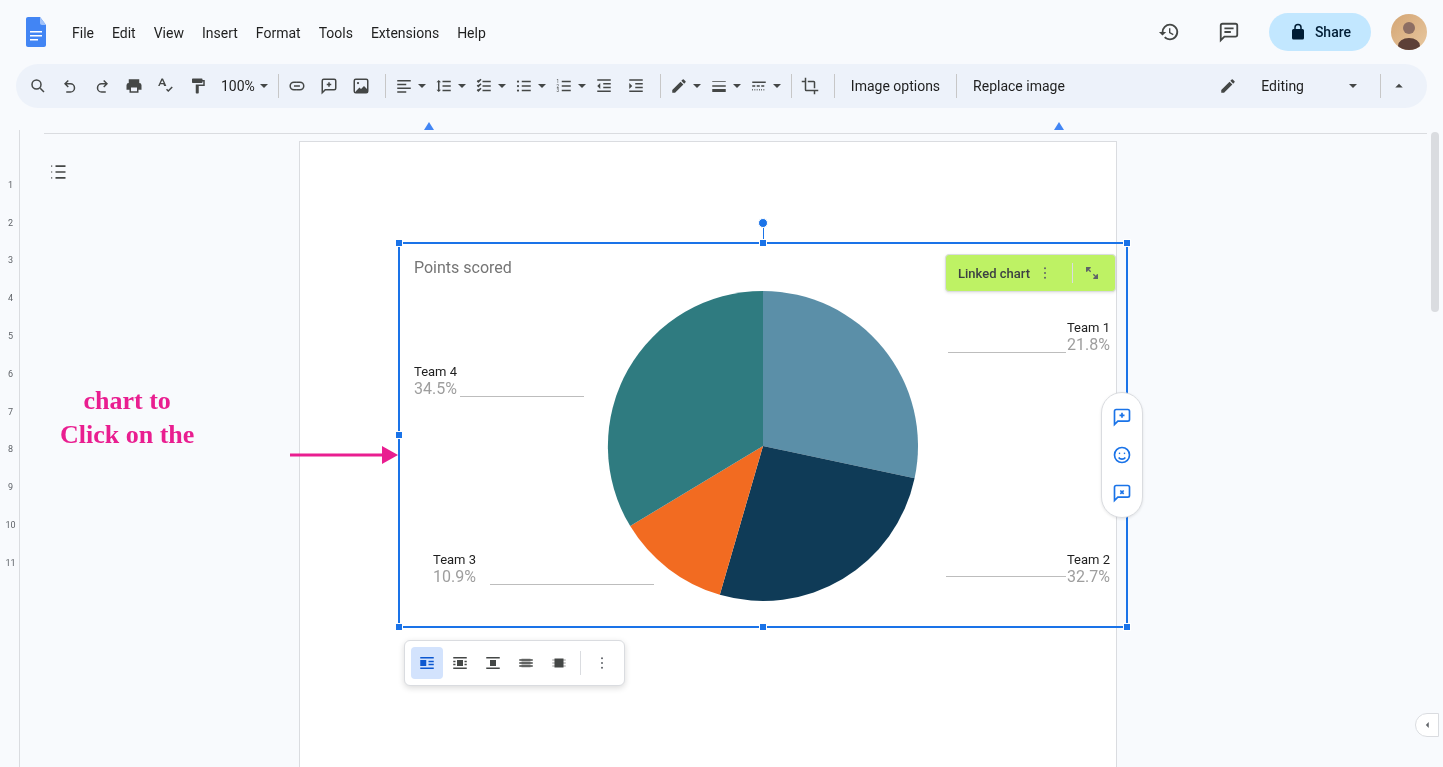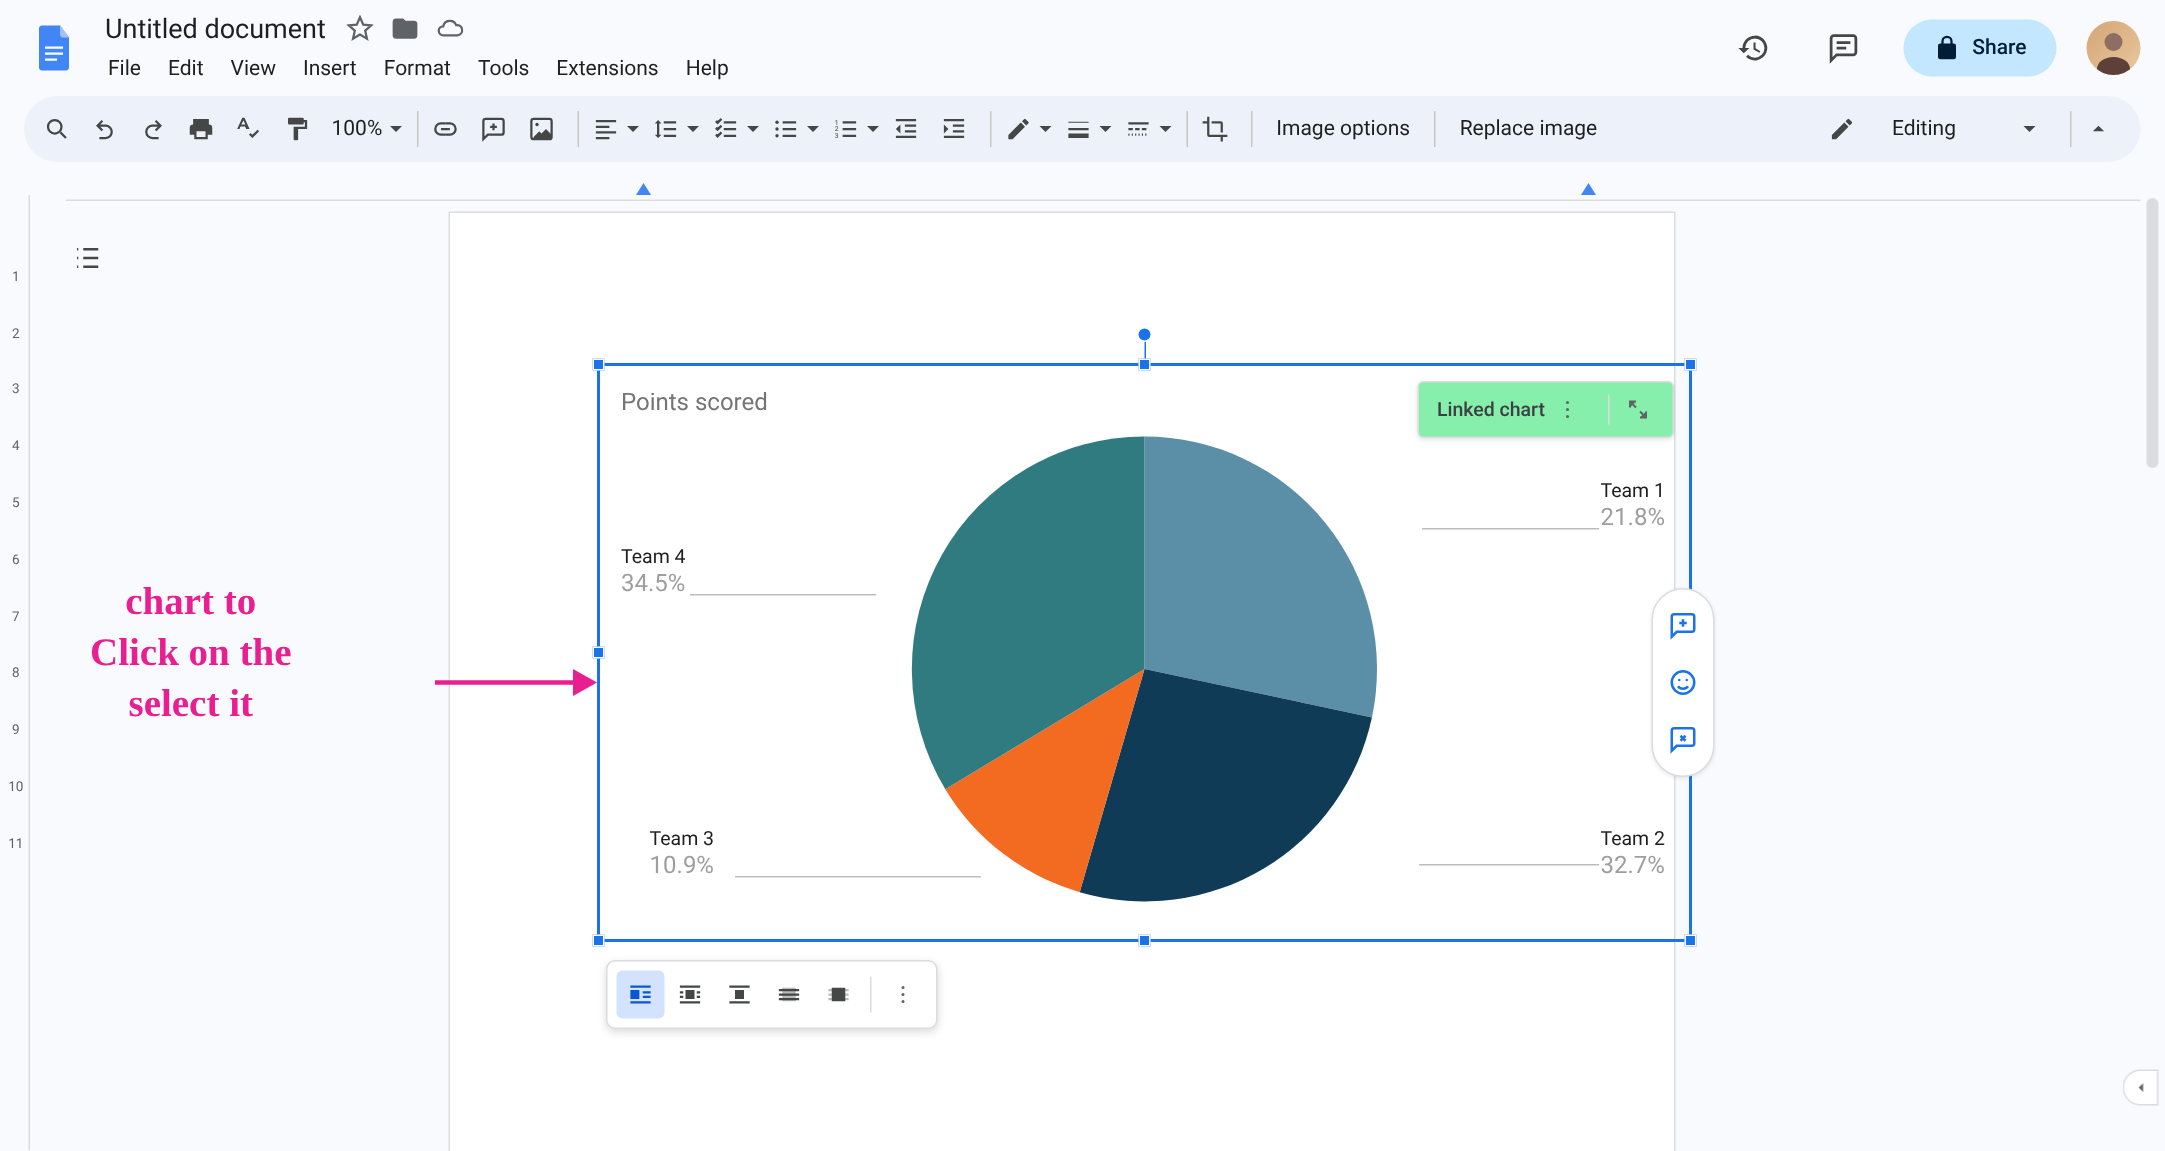--- a/index.html
+++ b/index.html
@@ -62,21 +62,21 @@
 
 .chart-content { width: 100%; height: 100%; position: relative; padding: 14px; }
 .chart-title { font-size: 16px; color: #757575; }
 .pie-svg { position: absolute; left: 50%; top: 53%; transform: translate(-50%,-50%); }
 
 .chart-label { position: absolute; font-size: 12px; }
 .chart-label .name { color: #1f1f1f; font-size: 13px;}
 .chart-label .pct { color: #9e9e9e; font-size: 16px;}
 .leader { position: absolute; height: 1px; background: #bdbdbd; }
 
-.linked-chip { position: absolute; right: 10px; top: 10px; background: #86efac; border: 1px solid #dadce0; border-radius: 4px; display: flex; align-items: center; padding: 6px 4px 6px 12px; gap: 4px; box-shadow: 0 1px 3px rgba(0,0,0,0.1); font-size: 13px; font-weight: 500; color: #3c4043;}
+.linked-chip { position: absolute; right: 10px; top: 10px; background: #bef264; border: 1px solid #dadce0; border-radius: 4px; display: flex; align-items: center; padding: 6px 4px 6px 12px; gap: 4px; box-shadow: 0 1px 3px rgba(0,0,0,0.1); font-size: 13px; font-weight: 500; color: #3c4043;}
 .linked-chip .sepv { width:1px; height:20px; background:#dadce0; margin:0 4px;}
 
 
 .img-toolbar { position: absolute; left: 104px; top: 498px; background: white; border: 1px solid #dadce0; border-radius: 6px; display: flex; align-items: center; padding: 6px; gap: 1px; box-shadow: 0 2px 6px rgba(0,0,0,0.15); }
 .img-tb-btn { width: 32px; height: 32px; display: flex; align-items: center; justify-content: center; border-radius: 4px; cursor: pointer; color: #444746;}
 .img-tb-btn.active { background: #d3e3fd; color: #0b57d0;}
 .img-tb-sep { width: 1px; height: 24px; background: #dadce0; margin: 0 4px;}
 
 
 .side-buttons { position: absolute; right: 300px; top: 392px; background: white; border: 1px solid #dadce0; border-radius: 30px; display: flex; flex-direction: column; padding: 6px 2px; gap: 2px; box-shadow: 0 1px 3px rgba(0,0,0,0.1);}
@@ -101,41 +101,20 @@
   <div class="docs-logo">
     <svg viewBox="0 0 36 36">
         <path fill="#4285f4" d="M22 3H10c-1.1 0-2 .9-2 2v26c0 1.1.9 2 2 2h16c1.1 0 2-.9 2-2V11l-6-8z"></path>
         <path fill="#a1c2fa" d="M22 3v6c0 1.1.9 2 2 2h4l-6-8z"></path>
         <rect fill="#fff" x="12" y="17" width="12" height="1.5"></rect>
         <rect fill="#fff" x="12" y="21" width="12" height="1.5"></rect>
         <rect fill="#fff" x="12" y="25" width="8" height="1.5"></rect>
       </svg>
   </div>
   <div class="title-area">
-    <div class="title-row">
-      <div class="doc-title">Untitled document</div>
-      <div class="title-icons">
-        <span>
-            <svg width="18" height="18" viewBox="0 0 24 24">
-              <path fill="none" stroke="#5f6368" stroke-width="2" d="M12 17.3l-6.2 3.7 1.6-7L2 9.2l7.1-.6L12 2l2.9 6.6 7.1.6-5.4 4.8 1.6 7z"></path>
-            </svg>
-          </span>
-        <span>
-            <svg width="18" height="18" viewBox="0 0 24 24">
-              <path fill="#5f6368" d="M10 4H4c-1.1 0-2 .9-2 2v12c0 1.1.9 2 2 2h16c1.1 0 2-.9 2-2V8c0-1.1-.9-2-2-2h-8l-2-2z" stroke="#5f6368" stroke-width="2"></path>
-              <path fill="#5f6368" d="M12 10l4 3-4 3v-2H8v-2h4z"></path>
-            </svg>
-          </span>
-        <span>
-            <svg width="18" height="18" viewBox="0 0 24 24">
-              <path fill="none" stroke="#5f6368" stroke-width="2" d="M19 18H6a4 4 0 010-8 6 6 0 0111.5-1A4.5 4.5 0 0119 18z"></path>
-            </svg>
-          </span>
-      </div>
-    </div>
     <div class="menu-bar">
       <div class="menu-item">File</div>
       <div class="menu-item">Edit</div>
       <div class="menu-item">View</div>
       <div class="menu-item">Insert</div>
       <div class="menu-item">Format</div>
       <div class="menu-item">Tools</div>
       <div class="menu-item">Extensions</div>
       <div class="menu-item">Help</div>
     </div>
@@ -532,21 +511,20 @@
       <svg width="20" height="20" viewBox="0 0 24 24">
         <path fill="none" stroke="#1a73e8" stroke-width="2" d="M21 15a2 2 0 01-2 2H7l-4 4V5a2 2 0 012-2h14a2 2 0 012 2z"></path>
         <path stroke="#1a73e8" stroke-width="2" d="M9 12l4-4m0 4l-4-4" transform="translate(1 1)"></path>
       </svg>
     </div>
 </div>
 
 <div class="annotation" style="left:60px; top:384px;">
   <div>chart to</div>
   <div>Click on the</div>
-  <div>select it</div>
 </div>
 <svg class="arrow-svg" style="left:290px; top:440px;" width="110" height="30">
   <line x1="0" y1="15" x2="92" y2="15" stroke="#e91e90" stroke-width="3"></line>
   <path d="M92 6 L108 15 L92 24 Z" fill="#e91e90"></path>
 </svg>
 
 <div class="expand-panel">
   <svg width="14" height="14" viewBox="0 0 24 24">
       <path fill="#5f6368" d="M15 7l-5 5 5 5z"></path>
     </svg>

